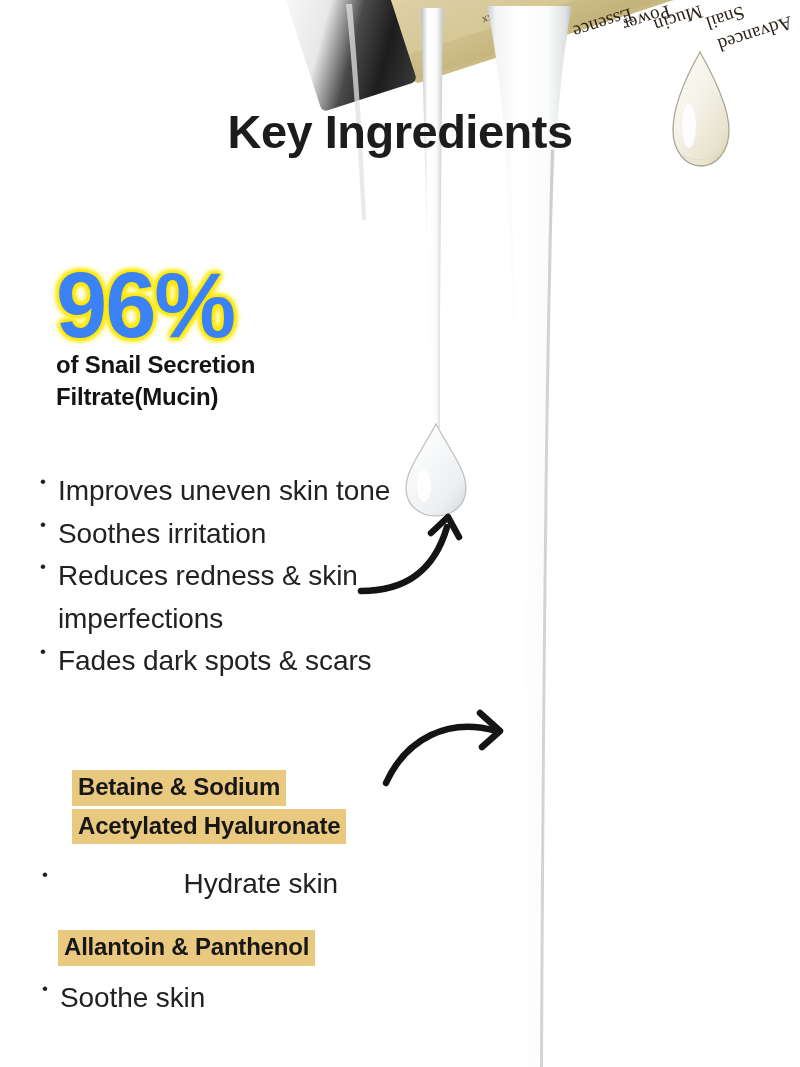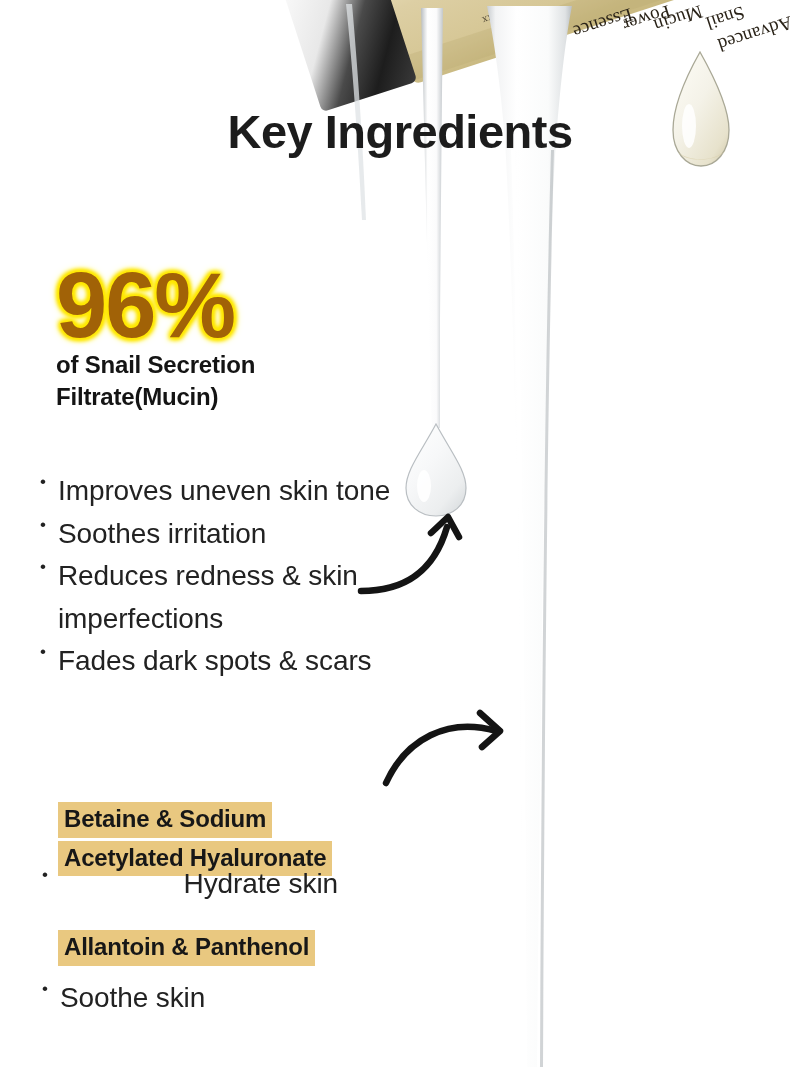--- a/index.html
+++ b/index.html
@@ -44,21 +44,21 @@
   #pct-block {
     position: absolute;
     left: 56px;
     top: 262px;
     z-index: 6;
   }
   #pct-number {
     font-size: 92px;
     font-weight: bold;
     line-height: 0.95;
-    color: #a16207;
+    color: #3b82f6;
     letter-spacing: -2px;
     text-shadow:
        0 0  3px #ffe800,
        0 0  6px #ffe800,
        2px 2px 4px #ffe800,
       -2px -2px 4px #ffe800,
        2px -2px 4px #ffe800,
       -2px  2px 4px #ffe800,
        0 0 10px #ffe800;
   }
@@ -93,21 +93,21 @@
     top: -1px;
     font-size: 17px;
     color: #222222;
   }
   #mucin-bullets { left: 36px; top: 470px; width: 360px; }
   #hydrate-bullets { left: 38px; top: 863px; width: 300px; text-align: right; }
   #soothe-bullets { left: 38px; top: 977px; width: 300px; }
 
   
   .ingredient-group { position: absolute; z-index: 6; }
-  #betaine-group { left: 58px; top: 770px; margin-top: 32px; }
+  #betaine-group { left: 72px; top: 770px; }
   #allantoin-group { left: 58px; top: 930px; }
   .hl-line {
     display: table;
     background: #e9c880;
     color: #171717;
     font-size: 24px;
     font-weight: bold;
     line-height: 1.28;
     letter-spacing: -0.2px;
     padding: 2px 6px 3px 6px;

